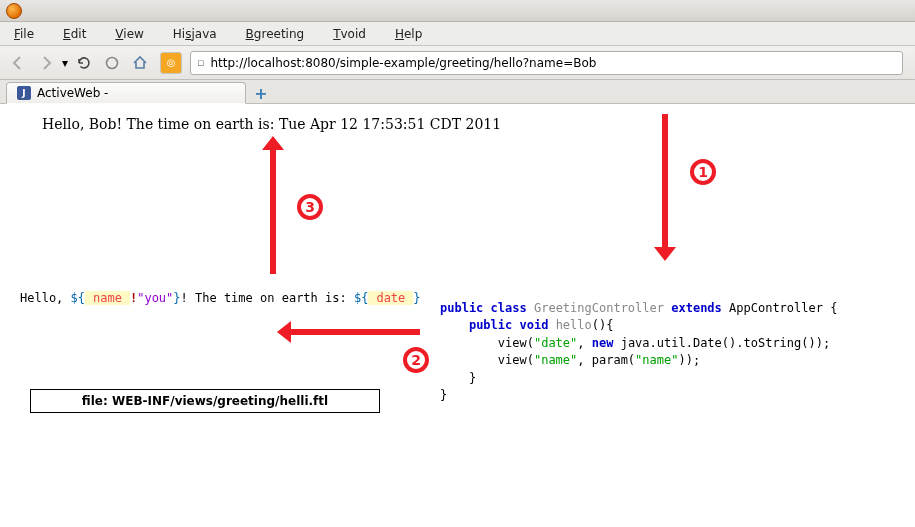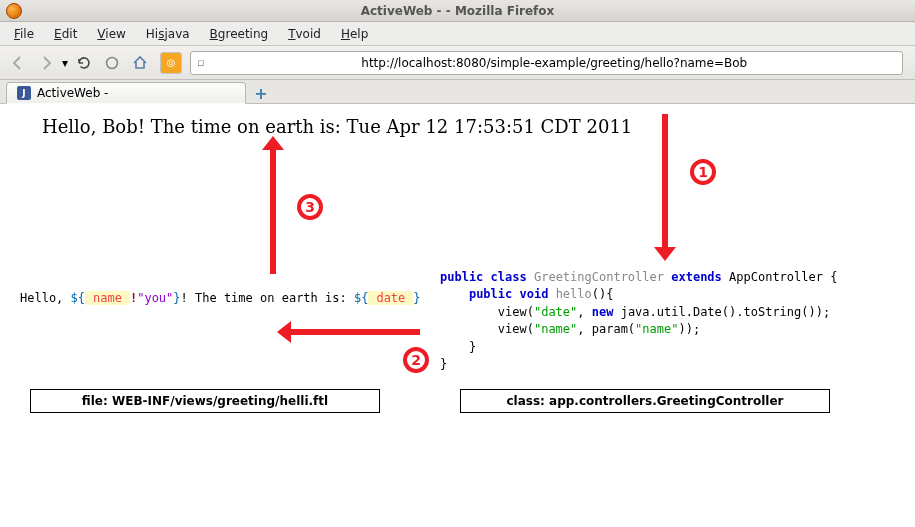--- a/index.html
+++ b/index.html
@@ -37,21 +37,21 @@
     pointer-events: none;
   }
   
   .menubar {
     height: 24px;
     background: #ededeb;
     border-bottom: 1px solid #c8c6c2;
     display: flex;
     align-items: center;
     padding: 0 6px;
-    gap: 4px;
+    gap: 13px;
   }
   .menubar .menu-item {
     padding: 2px 8px;
     color: #222;
     cursor: default;
   }
   .menubar .menu-item u { text-decoration: underline; }
   
   .toolbar {
     height: 34px;
@@ -105,21 +105,20 @@
     font-size: 11px;
   }
   .url-wrap input {
     border: none;
     outline: none;
     font-family: inherit;
     font-size: 12px;
     width: 100%;
     padding: 2px 4px 2px 0;
     background: transparent;
-    text-align: center;
   }
   
   .tabstrip {
     height: 24px;
     background: #e8e6e3;
     border-bottom: 1px solid #c0beb9;
     display: flex;
     align-items: flex-end;
     padding-left: 6px;
     gap: 2px;
@@ -167,21 +166,21 @@
   .page {
     position: relative;
     height: calc(527px - 22px - 24px - 34px - 24px);
     background: #fff;
   }
   .rendered-output {
     position: absolute;
     top: 12px;
     left: 42px;
     font-family: "DejaVu Serif", Georgia, serif;
-    font-size: 18px;
+    font-size: 14px;
     color: #000;
   }
   
   .arrow {
     position: absolute;
     background: #ee1c25;
   }
   .arrow .head {
     position: absolute;
     width: 0; height: 0;
@@ -239,21 +238,21 @@
   .tpl-expr { color: #0066aa; }
   .tpl-expr .tpl-dollar,
   .tpl-expr .tpl-brace { color: #0066aa; }
   .tpl-name { background: #fff9c4; color: #ef4444; padding: 0 8px; }
   .tpl-bang { color: #aa0000; font-weight: bold; }
   .tpl-str { color: #9400d3; }
   
   .java-code {
     position: absolute;
     left: 440px;
-    top: 165px;
+    top: 196px;
     font-family: "DejaVu Sans Mono", monospace;
     font-size: 12px;
     white-space: pre;
     color: #000;
     line-height: 1.45;
   }
   .kw { color: #0000cc; font-weight: bold; }
   .typ { color: #888; }
   .mth { color: #888; }
   .str { color: #00a000; }
@@ -275,21 +274,20 @@
     text-align: center;
   }
   #cap-left  { width: 350px; }
   #cap-right { width: 370px; }
 </style>
 </head>
 <body>
 
 <div class="titlebar">
   <div class="app-icon"></div>
-  <div class="title">ActiveWeb - - Mozilla Firefox</div>
 </div>
 
 <div class="menubar">
   <div class="menu-item"><u>F</u><span>ile</span></div>
   <div class="menu-item"><u>E</u><span>dit</span></div>
   <div class="menu-item"><u>V</u><span>iew</span></div>
   <div class="menu-item">Hi<u>s</u><span>java</span></div>
   <div class="menu-item"><u>B</u><span>greeting</span></div>
   <div class="menu-item"><u>T</u><span>void</span></div>
   <div class="menu-item"><u>H</u><span>elp</span></div>
@@ -360,16 +358,15 @@
 
   <div class="java-code"><span class="kw">public</span> <span class="kw">class</span> <span class="typ">GreetingController</span> <span class="kw">extends</span> <span>AppController</span><span> {</span>
 <span>    </span><span class="kw">public</span><span class="kw"> void</span> <span class="mth">hello</span><span>(){</span>
 <span>        </span><span>view</span>(<span class="str">"date"</span>, <span class="kw">new</span><span> java.util.Date().toString());</span>
 <span>        </span><span>view</span>(<span class="str">"name"</span><span>, param(</span><span class="str">"name"</span><span>));</span>
 <span>    }</span>
 <span>}</span></div>
 
   <div class="captions">
     <div id="cap-left" class="caption-box">file: WEB-INF/views/greeting/helli.ftl</div>
-    <div id="cap-right" class="caption-box">class: app.controllers.GreetingController</div>
   </div>
 
 </div>
 
 </body></html>

